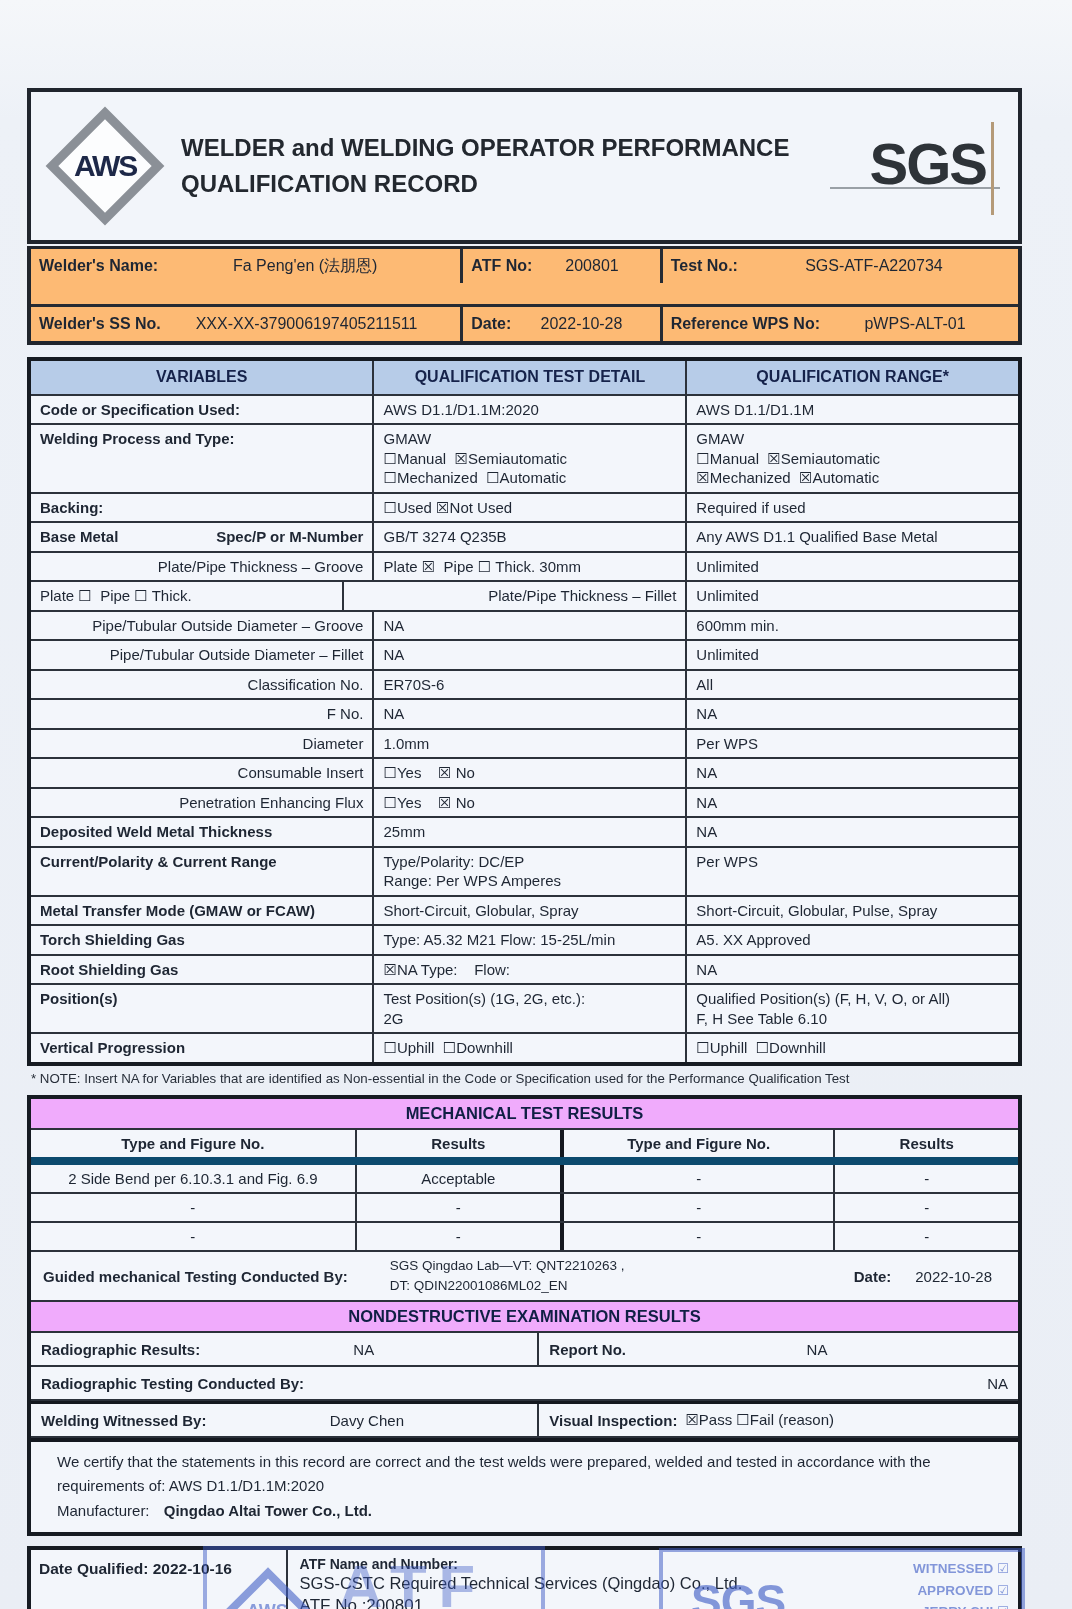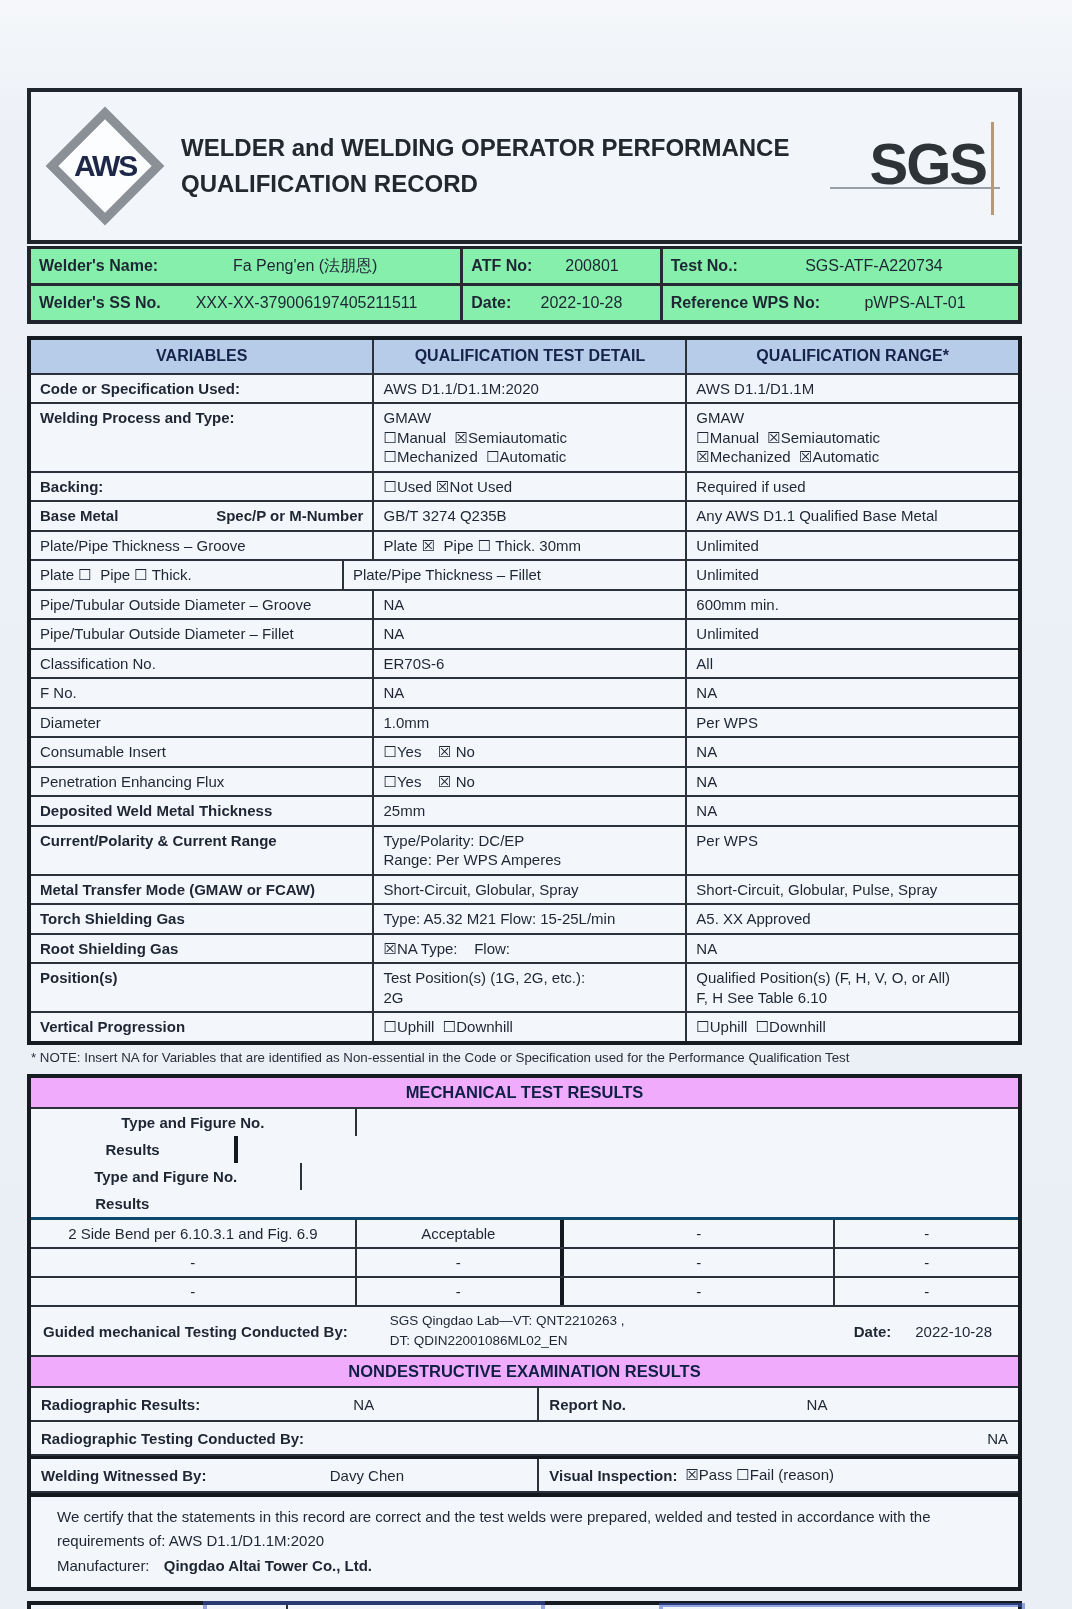--- a/index.html
+++ b/index.html
@@ -25,53 +25,53 @@
   }
   .aws-diamond span {
     transform:rotate(-45deg); font-weight:bold; font-size:30px; color:#1d2848; letter-spacing:-2px;
   }
   .doc-title { flex:1; font-size:24px; font-weight:bold; color:#23282f; line-height:1.5; }
   .sgs-logo { position:relative; font-size:58px; font-weight:bold; color:#2e3338; letter-spacing:-2px; padding:0 10px 6px 6px; margin-right:6px; }
   .sgs-logo .hline { position:absolute; left:-34px; right:-4px; bottom:14px; height:2px; background:#9aa0a6; }
   .sgs-logo .vline { position:absolute; right:2px; top:-8px; bottom:-12px; width:3px; background:#b59a78; }
 
   
-  .info-table { border:4px solid #20252d; border-top:3px solid #20252d; margin-top:2px; background:#86efac; font-size:16px; }
+  .info-table { border:4px solid #20252d; border-top:3px solid #20252d; margin-top:2px; background:#fdba74; font-size:16px; }
   .info-row { display:flex; }
-  .info-row + .info-row { border-top:3px solid #262b33; }
+  .info-row + .info-row { border-top:3px solid #262b33;margin-top:21px; }
   .icell { display:flex; align-items:center; padding:5px 8px; min-height:34px; }
   .icell .lab { font-weight:bold; white-space:nowrap; }
   .icell .val { flex:1; text-align:center; white-space:nowrap; }
   .ic1 { width:43.8%; border-right:3px solid #262b33; }
   .ic2 { width:20.2%; border-right:3px solid #262b33; }
   .ic3 { width:36%; }
 
   
   .var-table { margin-top:12px; border:4px solid #161b22; background:#f3f6fb; font-size:15px; }
   .vhead { display:flex; background:#b7cce8; color:#15224a; font-weight:bold; font-size:16px; text-align:center; }
   .vhead .vcell { padding:6px 4px; }
   .vrow { display:flex; border-top:2px solid #2c323b; }
   .vcell { padding:4px 9px; line-height:1.3; }
   .c1 { width:34.8%; border-right:2px solid #2c323b; }
   .c2 { width:31.7%; border-right:2px solid #2c323b; white-space:pre-wrap; }
   .c3 { width:33.5%; white-space:pre-wrap; }
   .vlabel-main { font-weight:bold; }
-  .vlabel-sub  { font-weight:normal; }
+  .vlabel-sub  { font-weight:normal; text-align:right; }
   .vlabel-split { display:flex; justify-content:space-between; font-weight:bold; }
 
   .note { font-size:13.3px; margin:5px 0 9px 4px; color:#272e39; }
 
   
   .mech-box { border:4px solid #161b22; background:#f3f6fb; font-size:15px; }
   .section-title {
     background:#f0abfc; color:#101f44; text-align:center; font-weight:bold;
     font-size:16.5px; padding:5px 0; border-bottom:2px solid #2c323b;
   }
   .mech-head, .mech-row { display:flex; text-align:center; }
-  .mech-head { font-weight:bold; border-bottom:3px solid #0c4a6e;flex-direction:column; }
+  .mech-head { font-weight:bold; border-bottom:8px solid #0c4a6e; }
   .mech-row  { border-bottom:2px solid #2c323b; }
   .mc { padding:5px 4px; min-height:27px; }
   .mc1 { width:33%;   border-right:2px solid #2c323b; }
   .mc2 { width:21%;   border-right:4px solid #14181f; }
   .mc3 { width:27.5%; border-right:2px solid #2c323b; }
   .mc4 { width:18.5%; }
   .guided { display:flex; align-items:center; padding:4px 12px; border-bottom:2px solid #2c323b; min-height:48px; }
   .guided .glabel { font-weight:bold; width:36%; }
   .guided .gval { width:38%; font-size:13.5px; white-space:pre-wrap; line-height:1.5; }
   .guided .dlabel { font-weight:bold; margin-left:auto; }

